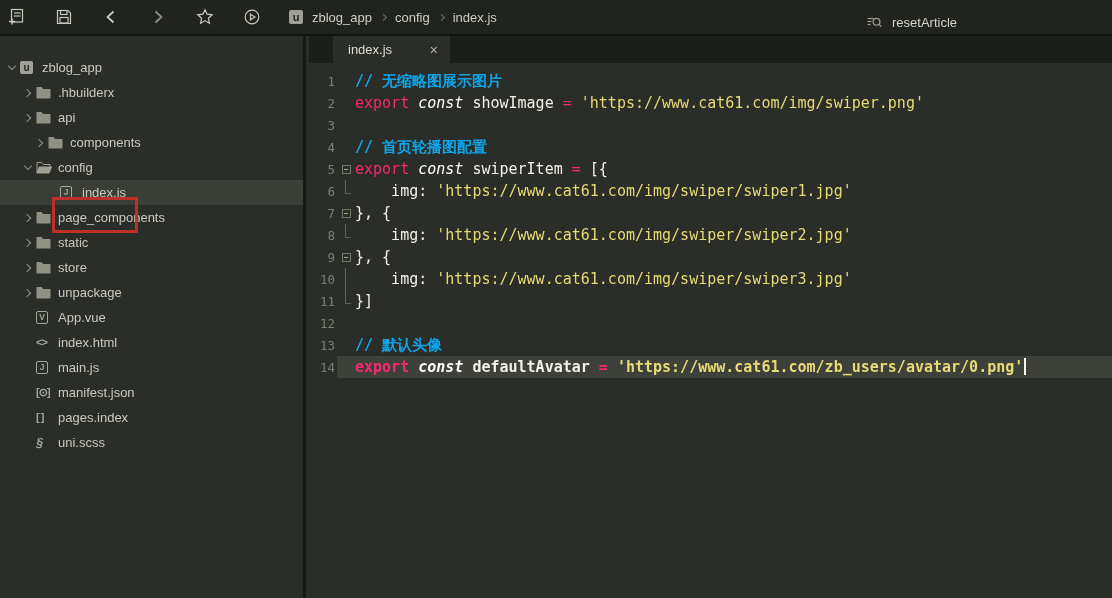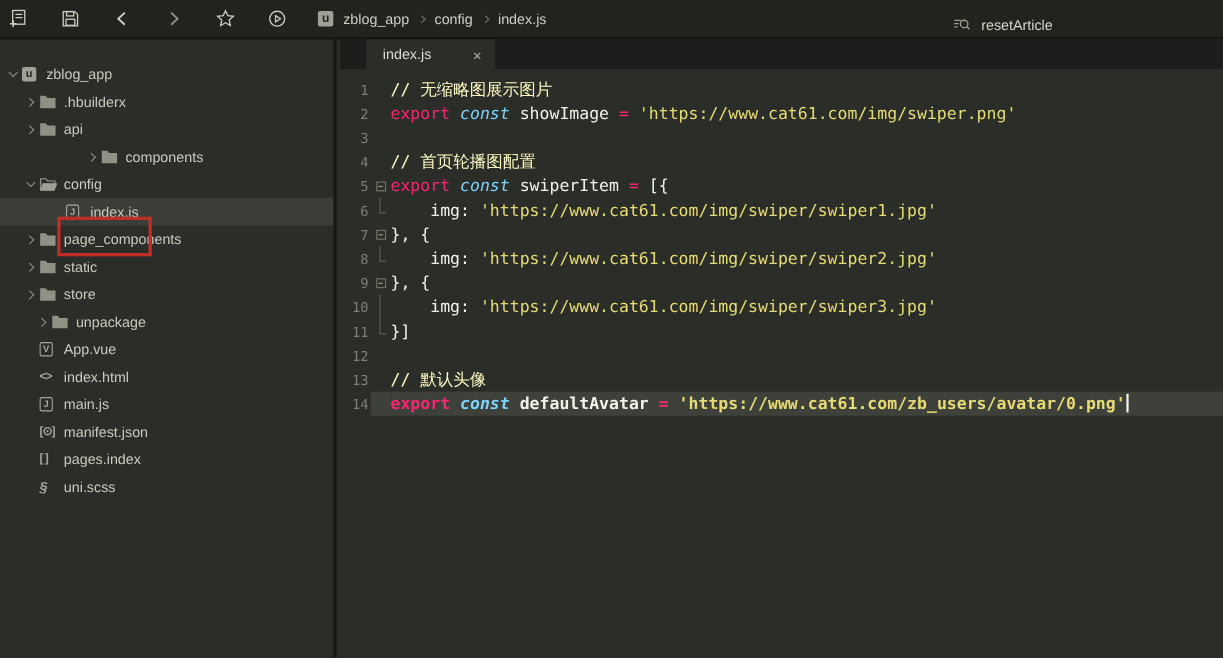--- a/index.html
+++ b/index.html
@@ -63,23 +63,23 @@
   .line-row.current .fold-col, .line-row.current .code-cell { background:#3e403a;font-weight:bold; }
 
   .fold-box { position:relative; width:9px; height:9px; border:1px solid #757868; cursor:pointer; }
   .fold-box::after { content:""; position:absolute; left:1.5px; right:1.5px; top:3px; height:1px; background:#a4a795; }
   .guide { position:absolute; left:8px; top:0; }
   .guide-end { width:6px; height:14px; border-left:1px solid #5e6157; border-bottom:1px solid #5e6157; }
   .guide-mid { width:1px; height:22px; background:#5e6157; }
 
   .tk-kw { color:#f92672; }
   .tk-op { color:#f92672; }
-  .tk-type { color:#7dd3fc; font-style:italic;margin-top:46px; }
+  .tk-type { color:#ffffff; font-style:italic;margin-top:46px; }
   .tk-str { color:#e6db74; }
-  .tk-comment { color:#fef9c3; }
+  .tk-comment { color:#0ea5e9;font-weight:bold; }
   .tk-plain { color:#f2f2e9; }
   .caret-bar { display:inline-block; width:2px; height:17px; background:#f5f5f0; vertical-align:-3px; margin-left:1px; }
 </style>
 </head>
 <body>
 
 <div class="app">
 
   <div class="toolbar">
     <div class="tb-icons">
@@ -169,21 +169,21 @@
           <span class="caret-wrap">
             <span class="caret collapsed"></span>
           </span>
           <span class="ticon">
             <svg width="15" height="13" viewBox="0 0 15 13">
               <path d="M0.5,1 h5 l1.8,2 h7.2 v9.5 h-14 z" fill="#8e9184"></path>
             </svg>
           </span>
           <span class="tlabel">api</span>
         </div>
-        <div class="tree-row" style="padding-left: 32px; margin-left: 44px;">
+        <div class="tree-row" style="padding-left: 32px;">
           <span class="caret-wrap">
             <span class="caret collapsed"></span>
           </span>
           <span class="ticon">
             <svg width="15" height="13" viewBox="0 0 15 13">
               <path d="M0.5,1 h5 l1.8,2 h7.2 v9.5 h-14 z" fill="#8e9184"></path>
             </svg>
           </span>
           <span class="tlabel">components</span>
         </div>
@@ -232,21 +232,21 @@
           <span class="caret-wrap">
             <span class="caret collapsed"></span>
           </span>
           <span class="ticon">
             <svg width="15" height="13" viewBox="0 0 15 13">
               <path d="M0.5,1 h5 l1.8,2 h7.2 v9.5 h-14 z" fill="#8e9184"></path>
             </svg>
           </span>
           <span class="tlabel">store</span>
         </div>
-        <div class="tree-row" style="padding-left: 31px;">
+        <div class="tree-row" style="padding-left: 20px;">
           <span class="caret-wrap">
             <span class="caret collapsed"></span>
           </span>
           <span class="ticon">
             <svg width="15" height="13" viewBox="0 0 15 13">
               <path d="M0.5,1 h5 l1.8,2 h7.2 v9.5 h-14 z" fill="#8e9184"></path>
             </svg>
           </span>
           <span class="tlabel">unpackage</span>
         </div>

